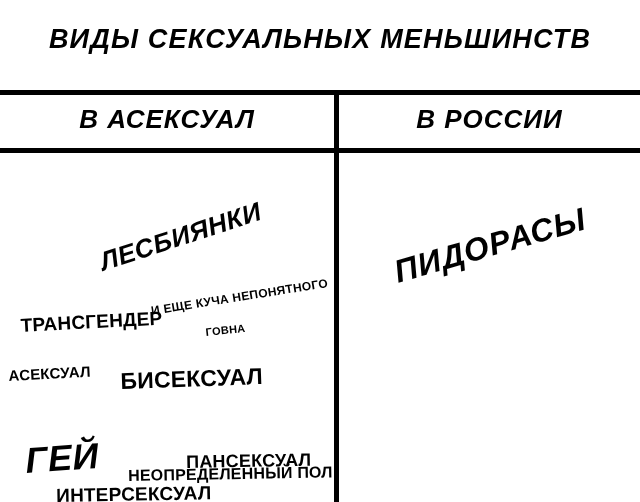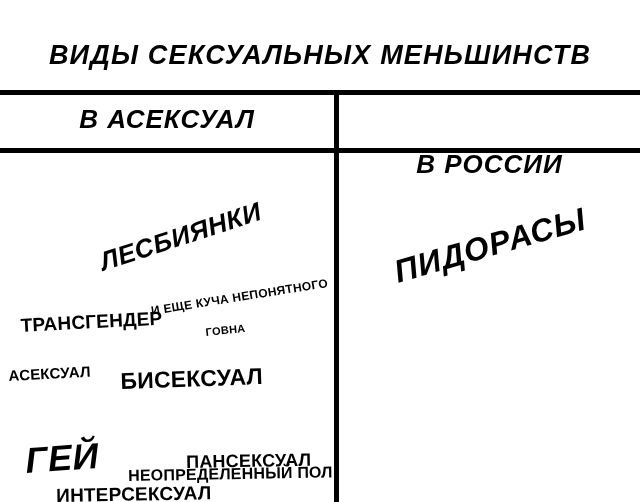--- a/index.html
+++ b/index.html
@@ -14,21 +14,21 @@
     background: #ffffff;
     overflow: hidden;
     font-family: "Liberation Sans", sans-serif;
     color: #000000;
   }
 
   
   .title {
     position: absolute;
     left: 0;
-    top: 40px;
+    top: 24px;
     width: 640px;
     text-align: center;
     font-family: "Liberation Sans", sans-serif;
     font-weight: bold;
     font-style: italic;
     font-size: 27px;
     letter-spacing: 1.2px;
     white-space: nowrap;
     color: #000000;
   }
@@ -72,21 +72,20 @@
     left: 0;
     top: 104px;
     width: 334px;
     text-align: center;
   }
   .col-header-right {
     left: 339px;
     top: 104px;
     width: 301px;
     text-align: center;
-    margin-top: 45px;
   }
 
   
   .label {
     position: absolute;
     font-family: "Liberation Sans", sans-serif;
     font-weight: bold;
     color: #000000;
     white-space: nowrap;
     transform-origin: left top;

